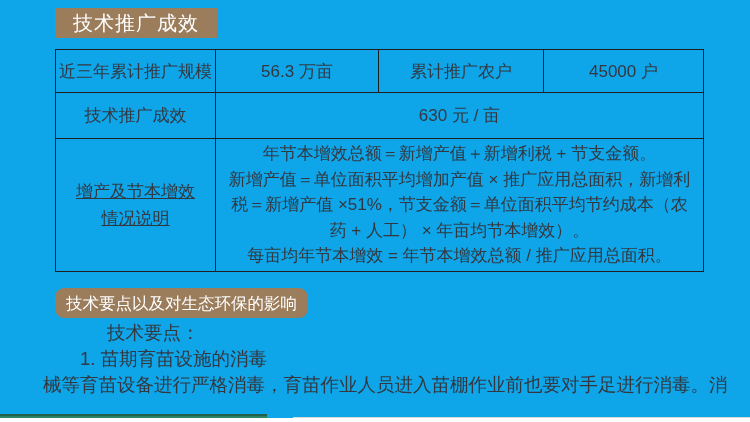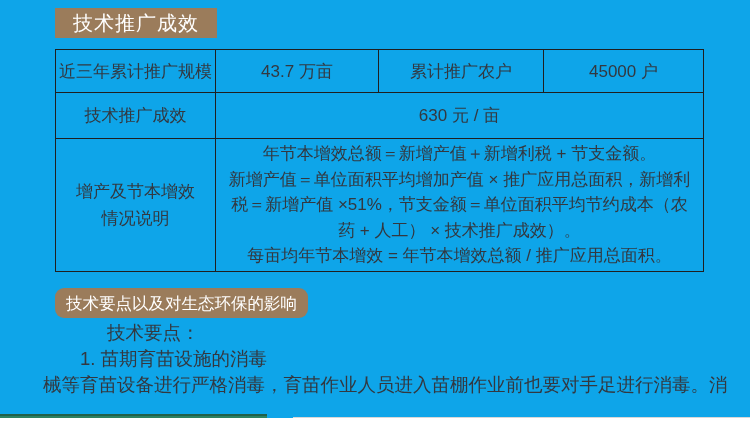--- a/index.html
+++ b/index.html
@@ -23,21 +23,21 @@
   }
   table.results td {
     border:1px solid #1f1f1f; text-align:center; vertical-align:middle;
     padding:0 2px; overflow:hidden;
   }
   tr.r1 td { height:43px; }
   tr.r2 td { height:46px; }
   tr.r3 td { height:133px; }
   td.detail { text-align:left; vertical-align:top; padding:5px 6px 0 8px; }
   td.detail .dline { line-height:25.5px; white-space:nowrap; }
-  .lbl2 { line-height:27px; }
+  .lbl2 { line-height:27px;text-decoration:underline; }
 
   .bodytext {
     position:absolute; left:43px; top:320px; width:702px;
     font-size:18.5px; line-height:26px; color:#333840;
   }
   .bodytext .ln { white-space:nowrap; }
   .ind-a { margin-left:64px; }
   .ind-b { margin-left:37px; }
   .ind-c { margin-left:44px; }
 
@@ -61,38 +61,38 @@
   <table class="results">
     <colgroup>
       <col style="width:160px">
         <col style="width:163px">
         <col style="width:165px">
         <col style="width:160px">
     </colgroup>
     <tbody>
         <tr class="r1">
       <td>近三年累计推广规模</td>
-      <td>43.7 万亩</td>
+      <td>56.3 万亩</td>
       <td>累计推广农户</td>
       <td>45000 户</td>
     </tr>
     <tr class="r2">
       <td>技术推广成效</td>
       <td colspan="3">630 元 / 亩</td>
     </tr>
     <tr class="r3">
       <td>
         <div class="lbl2">增产及节本增效</div>
         <div class="lbl2">情况说明</div>
       </td>
       <td colspan="3" class="detail">
         <div class="dline">年节本增效总额＝新增产值＋新增利税 + 节支金额。</div>
         <div class="dline">新增产值＝单位面积平均增加产值 × 推广应用总面积，新增利</div>
         <div class="dline">税＝新增产值 ×51%，节支金额＝单位面积平均节约成本（农</div>
-        <div class="dline">药 + 人工） × 技术推广成效）。</div>
+        <div class="dline">药 + 人工） × 年亩均节本增效）。</div>
         <div class="dline">每亩均年节本增效 = 年节本增效总额 / 推广应用总面积。</div>
       </td>
     </tr>
   </tbody>
     </table>
 
   <div class="badge badge-2">技术要点以及对生态环保的影响</div>
 
   <div class="bodytext">
     <div class="ln ind-a">技术要点：</div>

